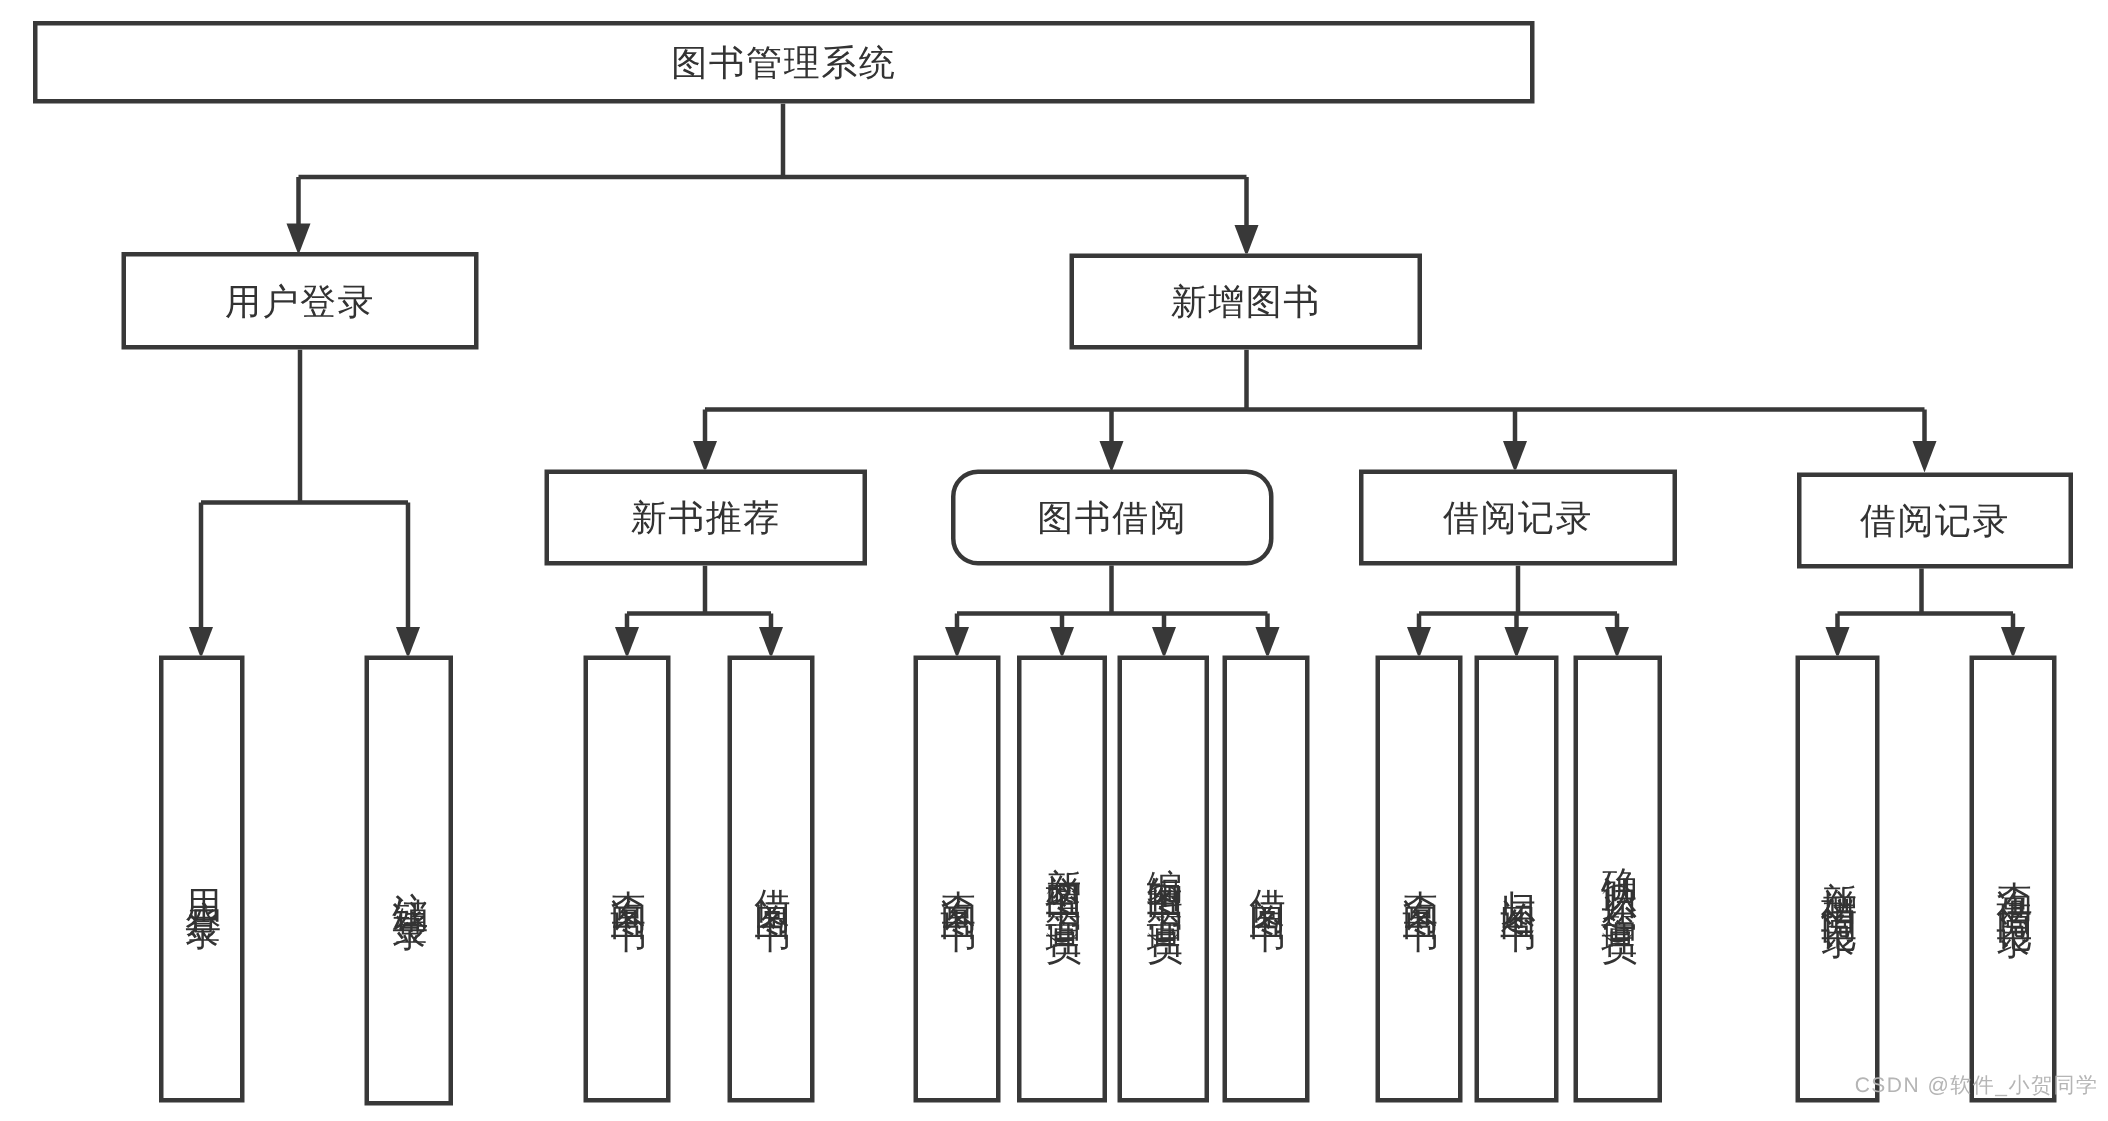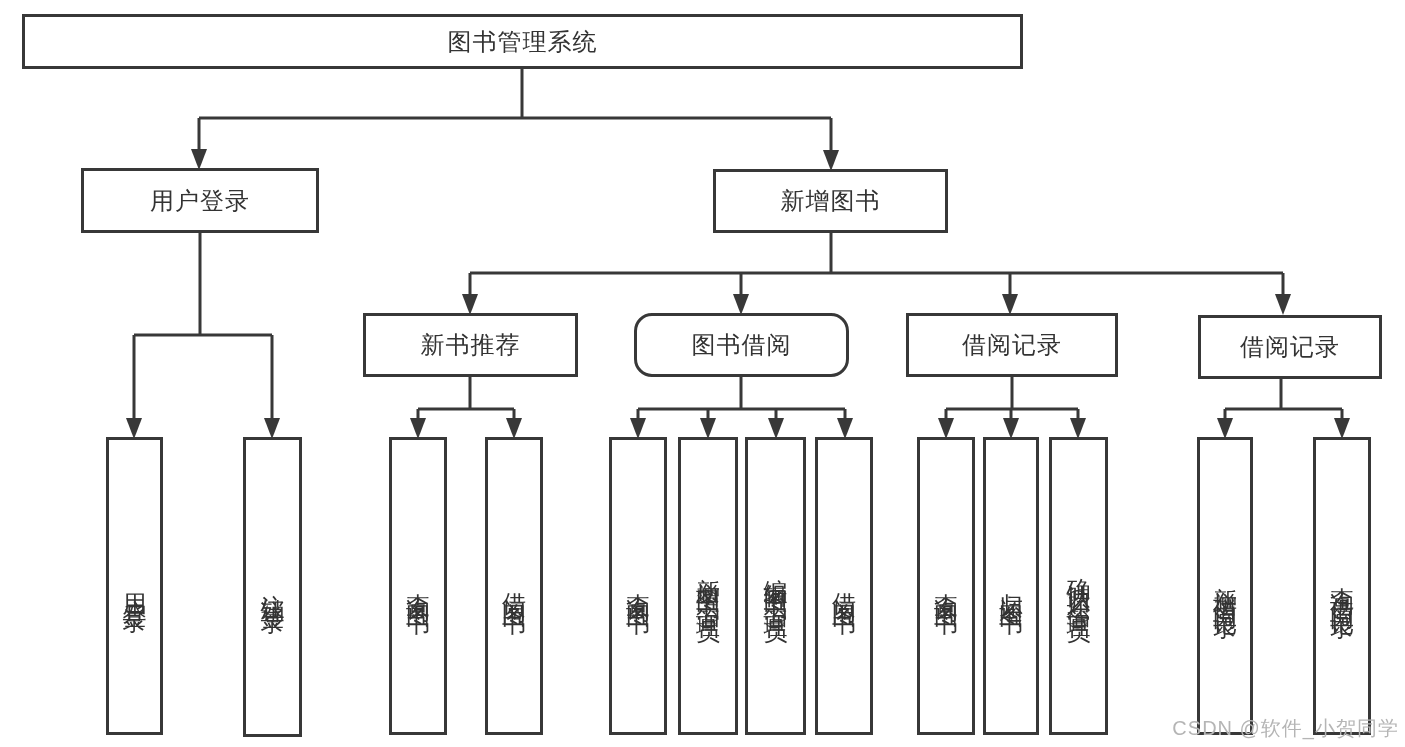--- a/index.html
+++ b/index.html
@@ -35,21 +35,21 @@
   .vbox{
     writing-mode:vertical-rl;
     text-orientation:mixed;
     letter-spacing:6px;
     line-height:1;
   }
   .watermark{
     position:absolute;
     right:6px;
     top:715px;
-    font-size:20px;
+    font-size:14px;
     color:#b5b5b5;
     letter-spacing:1px;
     white-space:nowrap;
     z-index:2;
   }
 </style>
 </head>
 <body>
 
 <div class="canvas">

